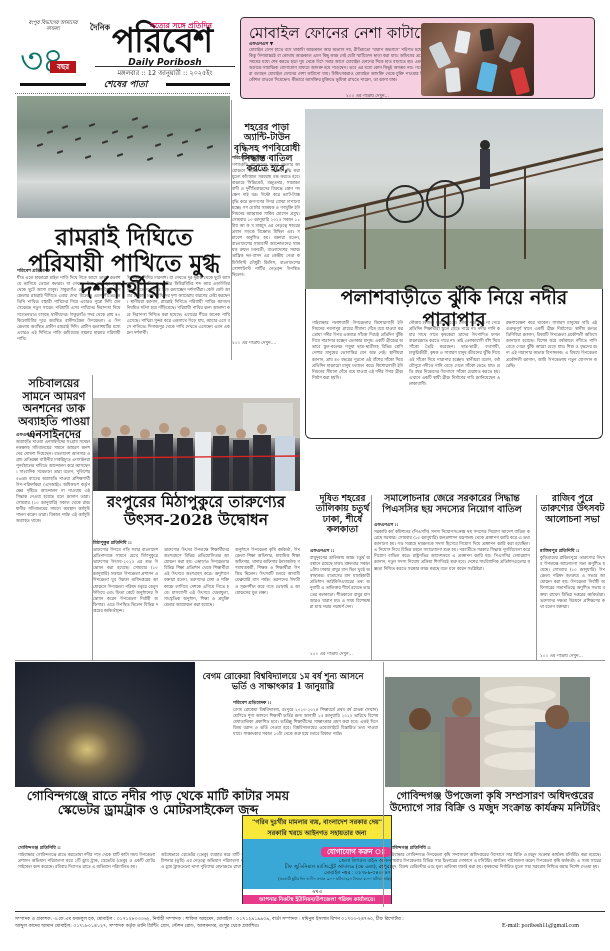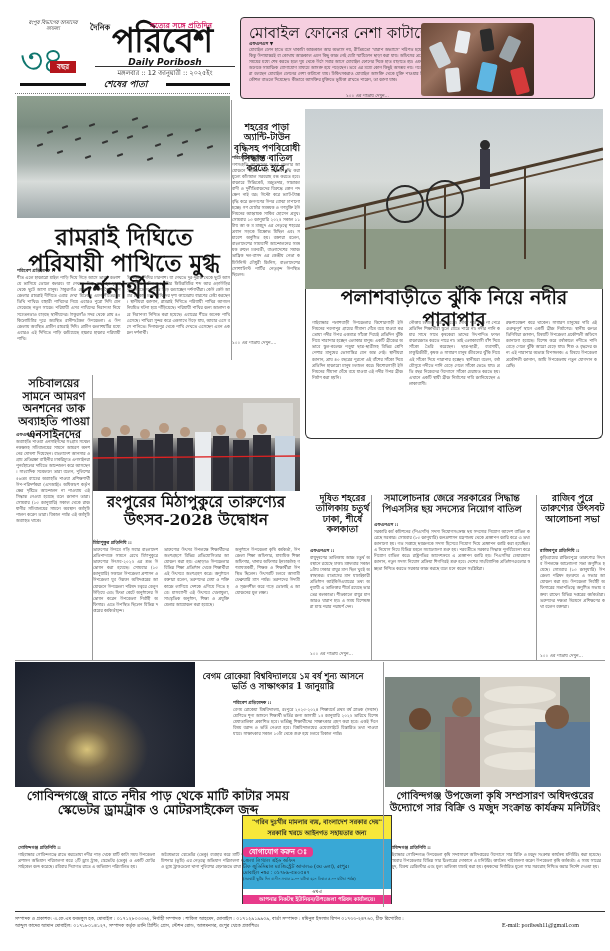--- a/index.html
+++ b/index.html
@@ -82,21 +82,21 @@
 #rokeya-text{left:233px;top:700px;width:145px;height:92px}
 
 
 #rice-photo{left:385px;top:677px;width:205px;height:110px;background:linear-gradient(90deg,#7d8a8a 0%,#8c8a80 30%,#d0ccc3 55%,#b8b2a8 75%,#6f7f8c 100%)}
 #rice-h{left:385px;top:790px;width:220px;font-size:10px}
 #rice-text{left:388px;top:845px;width:213px;height:60px}
 
 
 #ad{left:242px;top:815px;width:150px;height:89px;border:1px solid #333}
 #ad-top{left:0;top:0;width:148px;height:23px;background:#f7e83a;font-size:6.3px;font-weight:bold;text-align:center;line-height:11px;color:#222}
-#ad-mid{left:0;top:23px;width:148px;height:50px;background:#39a8d6;text-align:left;color:#111}
+#ad-mid{left:0;top:23px;width:148px;height:50px;background:#39a8d6;text-align:right;color:#111}
 #ad-contact{display:inline-block;margin-top:2px;padding:0 6px;background:#e83a8a;color:#fff;font-size:7px;font-weight:bold;border-radius:4px;line-height:10px}
 #ad-office{font-size:4.8px;line-height:6px;color:#111}
 #ad-or{left:0;top:73px;width:148px;height:6px;background:#fff;font-size:4.4px;text-align:center;line-height:6px}
 #ad-bottom{left:0;top:79px;width:148px;height:9px;background:#e83a8a;color:#fff;font-size:5.4px;font-weight:bold;text-align:center;line-height:9px}
 
 
 #footer{left:15px;top:911px;width:590px;border-top:1px solid #333}
 #footer-1{left:0;top:3px;width:590px;font-size:4.6px;color:#222;white-space:nowrap;overflow:hidden}
 #footer-2{left:0;top:10px;width:400px;font-size:4.6px;color:#222;white-space:nowrap}
 #footer-email{left:487px;top:10px;font-size:6px;color:#111;font-family:"Liberation Serif",serif}

